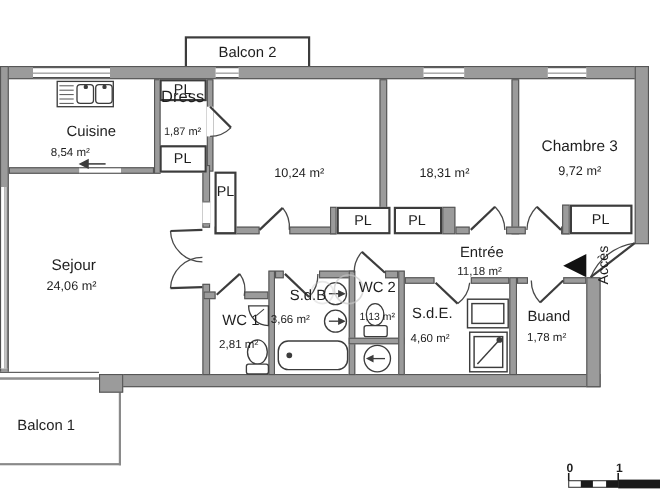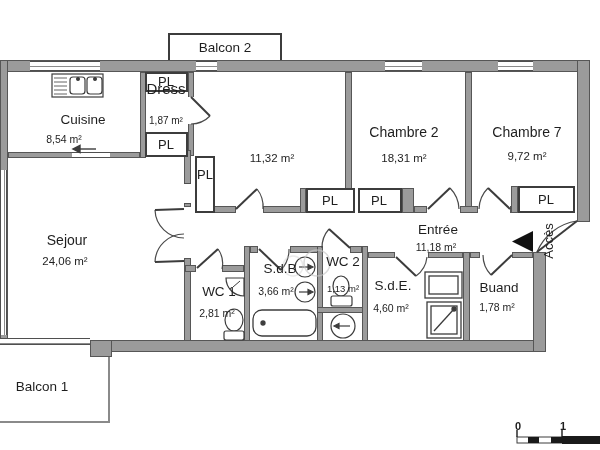--- a/index.html
+++ b/index.html
@@ -207,39 +207,38 @@
 
   <div class="lbl rm" style="left:225px;top:47px;">Balcon 2</div>
   <div class="lbl rm" style="left:42px;top:386px;">Balcon 1</div>
 
   <div class="lbl rm" style="left:65px;top:119px;margin-left:18px;">Cuisine</div>
   <div class="lbl area" style="left:64px;top:139px;">8,54 m²</div>
 
   <div class="lbl rm" style="left:67px;top:240px;font-size:14px;">Sejour</div>
   <div class="lbl area" style="left:65px;top:261px;font-size:11.5px;">24,06 m²</div>
 
-  <div class="lbl area" style="left:272px;top:158px;font-size:11.5px;">11,32 m²</div>
-
-  <div class="lbl rm" style="left:404px;top:132px;font-size:14px;">Chambre 2</div>
+  <div class="lbl area" style="left:272px;top:158px;font-size:11.5px;">10,24 m²</div>
+
   <div class="lbl area" style="left:404px;top:158px;font-size:11.5px;">18,31 m²</div>
 
-  <div class="lbl rm" style="left:527px;top:132px;font-size:14px;">Chambre 7</div>
+  <div class="lbl rm" style="left:527px;top:132px;font-size:14px;">Chambre 3</div>
   <div class="lbl area" style="left:527px;top:156px;font-size:11.5px;">9,72 m²</div>
 
   <div class="lbl rm" style="left:166px;top:88px;font-size:15px;">Dress</div>
   <div class="lbl area" style="left:166px;top:120px;font-size:10px;">1,87 m²</div>
 
   <div class="lbl rm" style="left:438px;top:229px;">Entrée</div>
   <div class="lbl area" style="left:436px;top:247px;">11,18 m²</div>
 
   <div class="lbl rm" style="left:219px;top:291px;">WC 1</div>
   <div class="lbl area" style="left:217px;top:313px;">2,81 m²</div>
 
   <div class="lbl rm" style="left:280px;top:268px;">S.d.B</div>
-  <div class="lbl area" style="left:276px;top:291px;">3,66 m²</div>
+  <div class="lbl area" style="left:264px;top:291px;">3,66 m²</div>
 
   <div class="lbl rm" style="left:343px;top:261px;">WC 2</div>
   <div class="lbl area" style="left:343px;top:288px;font-size:9.5px;">1,13 m²</div>
 
   <div class="lbl rm" style="left:393px;top:285px;">S.d.E.</div>
   <div class="lbl area" style="left:391px;top:308px;">4,60 m²</div>
 
   <div class="lbl rm" style="left:499px;top:287px;">Buand</div>
   <div class="lbl area" style="left:497px;top:307px;">1,78 m²</div>
 

